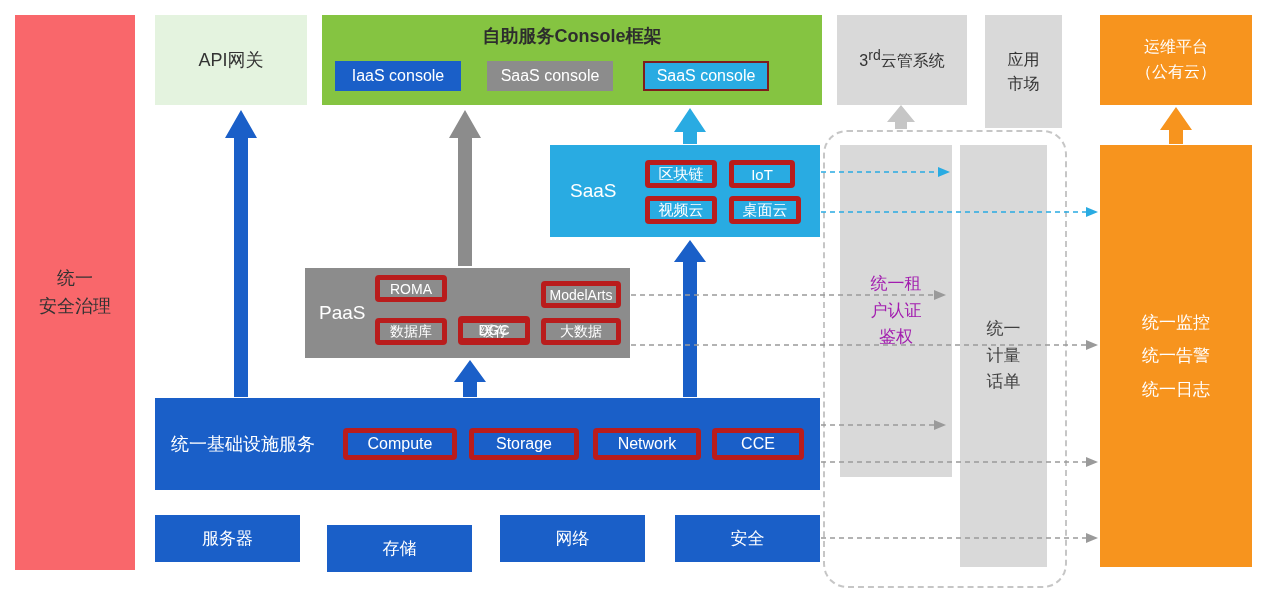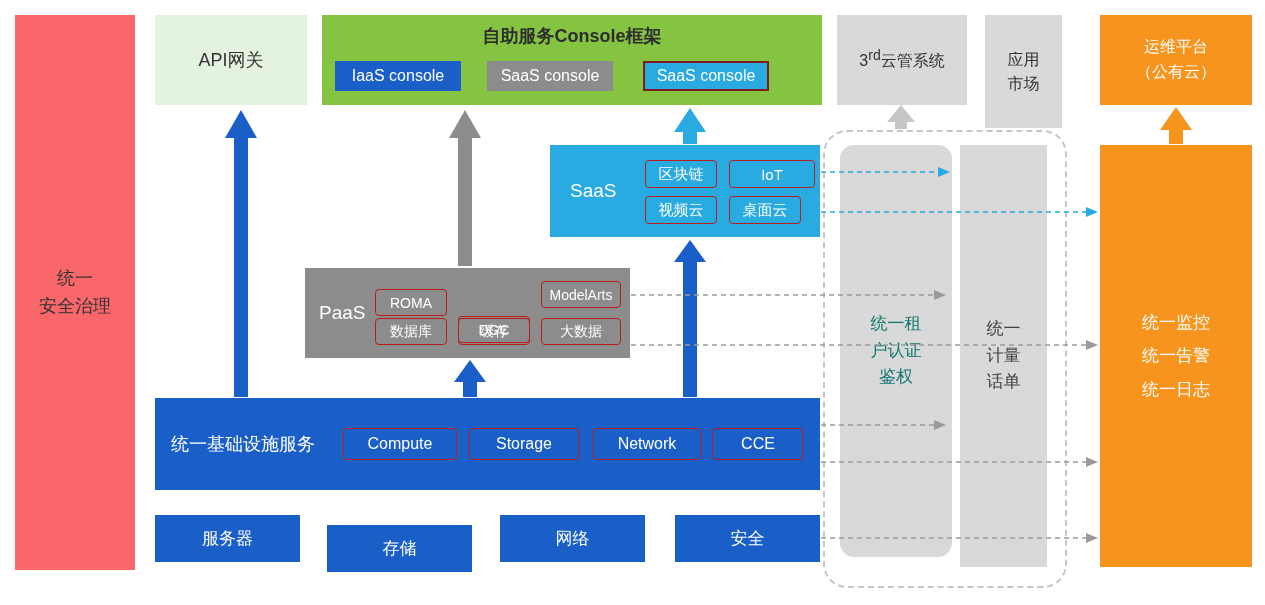--- a/index.html
+++ b/index.html
@@ -21,30 +21,30 @@
   #btn-paas { left:165px; background:#8C8C8C; }
   #btn-saas { left:321px; background:#29ABE2; border:2px solid #7f1d1d; }
   #third-party { left:837px; top:15px; width:130px; height:90px; background:#D9D9D9; color:#333; font-size:16px; }
   #third-party sup { font-size:14px; }
   #app-market { left:985px; top:15px; width:77px; height:113px; background:#D9D9D9; color:#333; font-size:16px; line-height:1.5; }
   #om-platform { left:1100px; top:15px; width:152px; height:90px; background:#F7941E; color:#fff; font-size:16px; line-height:1.55; font-weight:500; }
 
   
   #saas-box { left:550px; top:145px; width:270px; height:92px; background:#29ABE2; display:block; position:absolute; }
   #saas-label { position:absolute; left:20px; top:0; height:100%; display:flex; align-items:center; color:#fff; font-size:19px; font-weight:500; }
-  .chip { position:absolute; display:flex; align-items:center; justify-content:center; border:1px solid #b91c1c; border-radius:4px; color:#fff; }
+  .chip { position:absolute; display:flex; align-items:center; justify-content:center; border:5px solid #b91c1c; border-radius:4px; color:#fff; }
   #chip-blockchain { left:95px; top:15px; width:72px; height:28px; font-size:15px; }
-  #chip-iot       { left:179px; top:15px; width:86px; height:28px; font-size:15px; }
+  #chip-iot       { left:179px; top:15px; width:66px; height:28px; font-size:15px; }
   #chip-video     { left:95px; top:51px; width:72px; height:28px; font-size:15px; }
   #chip-desktop   { left:179px; top:51px; width:72px; height:28px; font-size:15px; }
 
   
   #paas-box { left:305px; top:268px; width:325px; height:90px; background:#8C8C8C; display:block; position:absolute; }
   #paas-label { position:absolute; left:14px; top:0; height:100%; display:flex; align-items:center; color:#fff; font-size:19px; font-weight:500; }
-  #chip-roma      { left:70px;  top:21px; width:72px; height:27px; font-size:14px; }
+  #chip-roma      { left:70px;  top:7px; width:72px; height:27px; font-size:14px; }
   #chip-dgc       { left:153px; top:13px; width:72px; height:27px; font-size:14px;margin-top:35px; }
   #chip-modelarts { left:236px; top:13px; width:80px; height:27px; font-size:14px; }
   #chip-db        { left:70px;  top:50px; width:72px; height:27px; font-size:14px; }
   #chip-cache     { left:153px; top:50px; width:72px; height:27px; font-size:14px; }
   #chip-bigdata   { left:236px; top:50px; width:80px; height:27px; font-size:14px; }
 
   
   #infra-box { left:155px; top:398px; width:665px; height:92px; background:#1A5FC8; display:block; position:absolute; }
   #infra-label { position:absolute; left:16px; top:0; height:100%; display:flex; align-items:center; color:#fff; font-size:18px; font-weight:400; }
   .infra-chip { top:30px; height:32px; font-size:16px; border-radius:4px; }
@@ -55,21 +55,21 @@
 
   
   .res-box { top:515px; height:47px; background:#1A5FC8; color:#fff; font-size:17px; font-weight:500; }
   #res-server   { left:155px; width:145px; }
   #res-storage  { left:327px; width:145px;margin-top:10px; }
   #res-network  { left:500px; width:145px; }
   #res-security { left:675px; width:145px; }
 
   
   #dashed-container { position:absolute; left:823px; top:130px; width:244px; height:458px; border:2px dashed #C6C6C6; border-radius:24px; }
-  #auth-bar     { left:840px; top:145px; width:112px; height:412px; background:#D9D9D9; color:#0f766e; font-size:17px; line-height:1.55;border-radius:14px; }
+  #auth-bar     { left:840px; top:145px; width:112px; height:332px; background:#D9D9D9; color:#a21caf; font-size:17px; line-height:1.55; }
   #metering-bar { left:960px; top:145px; width:87px;  height:422px; background:#D9D9D9; color:#404040; font-size:17px; line-height:1.55; }
   #monitor-box  { left:1100px; top:145px; width:152px; height:422px; background:#F7941E; color:#fff; font-size:17px; line-height:1.95; font-weight:500;justify-content:center; }
 
   .overlay { position:absolute; left:0; top:0; z-index:10; pointer-events:none; }
 </style>
 </head>
 <body>
 
 <div class="canvas">
 

